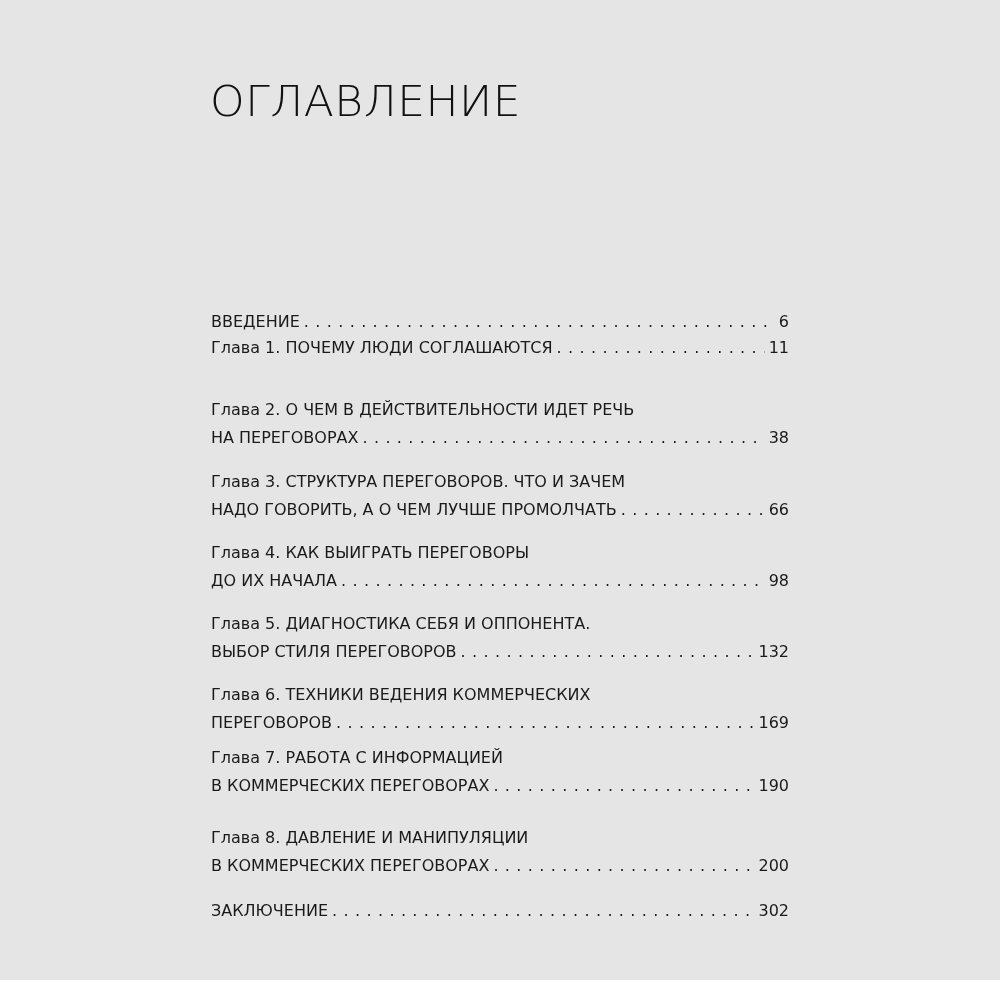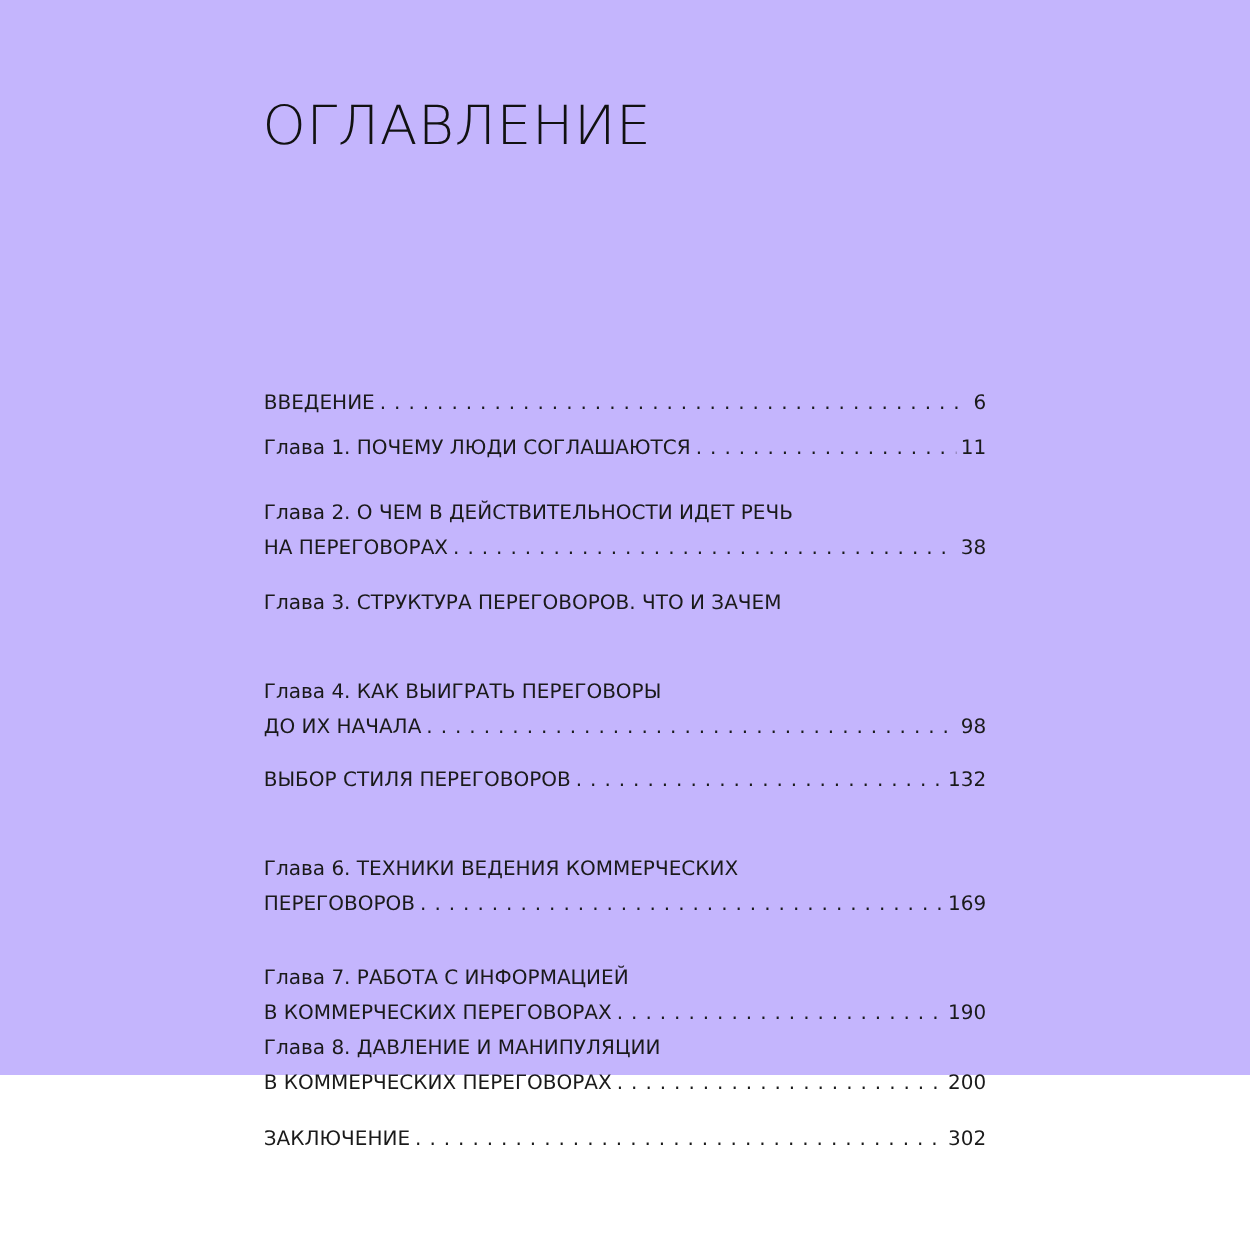--- a/index.html
+++ b/index.html
@@ -11,22 +11,22 @@
       width: 1000px;
       height: 1000px;
       position: relative;
       overflow: hidden;
       font-family: "DejaVu Sans", "Liberation Sans", sans-serif;
       color: #1a1a1a;
     }
     .page {
       position: absolute;
       left: 0; top: 0;
-      width: 1000px; height: 860px;
-      background: #c4b5fd;
+      width: 1000px; height: 980px;
+      background: #e5e5e5;
     }
     .toc-title {
       position: absolute;
       left: 210px;
       top: 76px;
       font-size: 44px;
       font-weight: 200;
       letter-spacing: 0.5px;
       line-height: 52px;
       color: #111111;
@@ -86,21 +86,21 @@
   <div class="toc">
 
     <div class="entry" style="top:0px;">
       <div class="line">
         <span class="txt">ВВЕДЕНИЕ</span>
         <span class="dots"></span>
         <span class="page-num">6</span>
       </div>
     </div>
 
-    <div class="entry" style="top:36px;">
+    <div class="entry" style="top:26px;">
       <div class="line">
         <span class="txt">Глава 1. ПОЧЕМУ ЛЮДИ СОГЛАШАЮТСЯ</span>
         <span class="dots"></span>
         <span class="page-num">11</span>
       </div>
     </div>
 
     <div class="entry" style="top:88px;">
       <div class="line">
         <span class="txt">Глава 2. О ЧЕМ В ДЕЙСТВИТЕЛЬНОСТИ ИДЕТ РЕЧЬ</span>
@@ -109,53 +109,61 @@
         <span class="txt">НА ПЕРЕГОВОРАХ</span>
         <span class="dots"></span>
         <span class="page-num">38</span>
       </div>
     </div>
 
     <div class="entry" style="top:160px;">
       <div class="line">
         <span class="txt">Глава 3. СТРУКТУРА ПЕРЕГОВОРОВ. ЧТО И ЗАЧЕМ</span>
       </div>
+      <div class="line">
+        <span class="txt">НАДО ГОВОРИТЬ, А О ЧЕМ ЛУЧШЕ ПРОМОЛЧАТЬ</span>
+        <span class="dots"></span>
+        <span class="page-num">66</span>
+      </div>
     </div>
 
     <div class="entry" style="top:231px;">
       <div class="line">
         <span class="txt">Глава 4. КАК ВЫИГРАТЬ ПЕРЕГОВОРЫ</span>
       </div>
       <div class="line">
         <span class="txt">ДО ИХ НАЧАЛА</span>
         <span class="dots"></span>
         <span class="page-num">98</span>
       </div>
     </div>
 
     <div class="entry" style="top:302px;">
+      <div class="line">
+        <span class="txt">Глава 5. ДИАГНОСТИКА СЕБЯ И ОППОНЕНТА.</span>
+      </div>
       <div class="line">
         <span class="txt">ВЫБОР СТИЛЯ ПЕРЕГОВОРОВ</span>
         <span class="dots"></span>
         <span class="page-num">132</span>
       </div>
     </div>
 
     <div class="entry" style="top:373px;">
       <div class="line">
         <span class="txt">Глава 6. ТЕХНИКИ ВЕДЕНИЯ КОММЕРЧЕСКИХ</span>
       </div>
       <div class="line">
         <span class="txt">ПЕРЕГОВОРОВ</span>
         <span class="dots"></span>
         <span class="page-num">169</span>
       </div>
     </div>
 
-    <div class="entry" style="top:460px;">
+    <div class="entry" style="top:436px;">
       <div class="line">
         <span class="txt">Глава 7. РАБОТА С ИНФОРМАЦИЕЙ</span>
       </div>
       <div class="line">
         <span class="txt">В КОММЕРЧЕСКИХ ПЕРЕГОВОРАХ</span>
         <span class="dots"></span>
         <span class="page-num">190</span>
       </div>
     </div>
 

